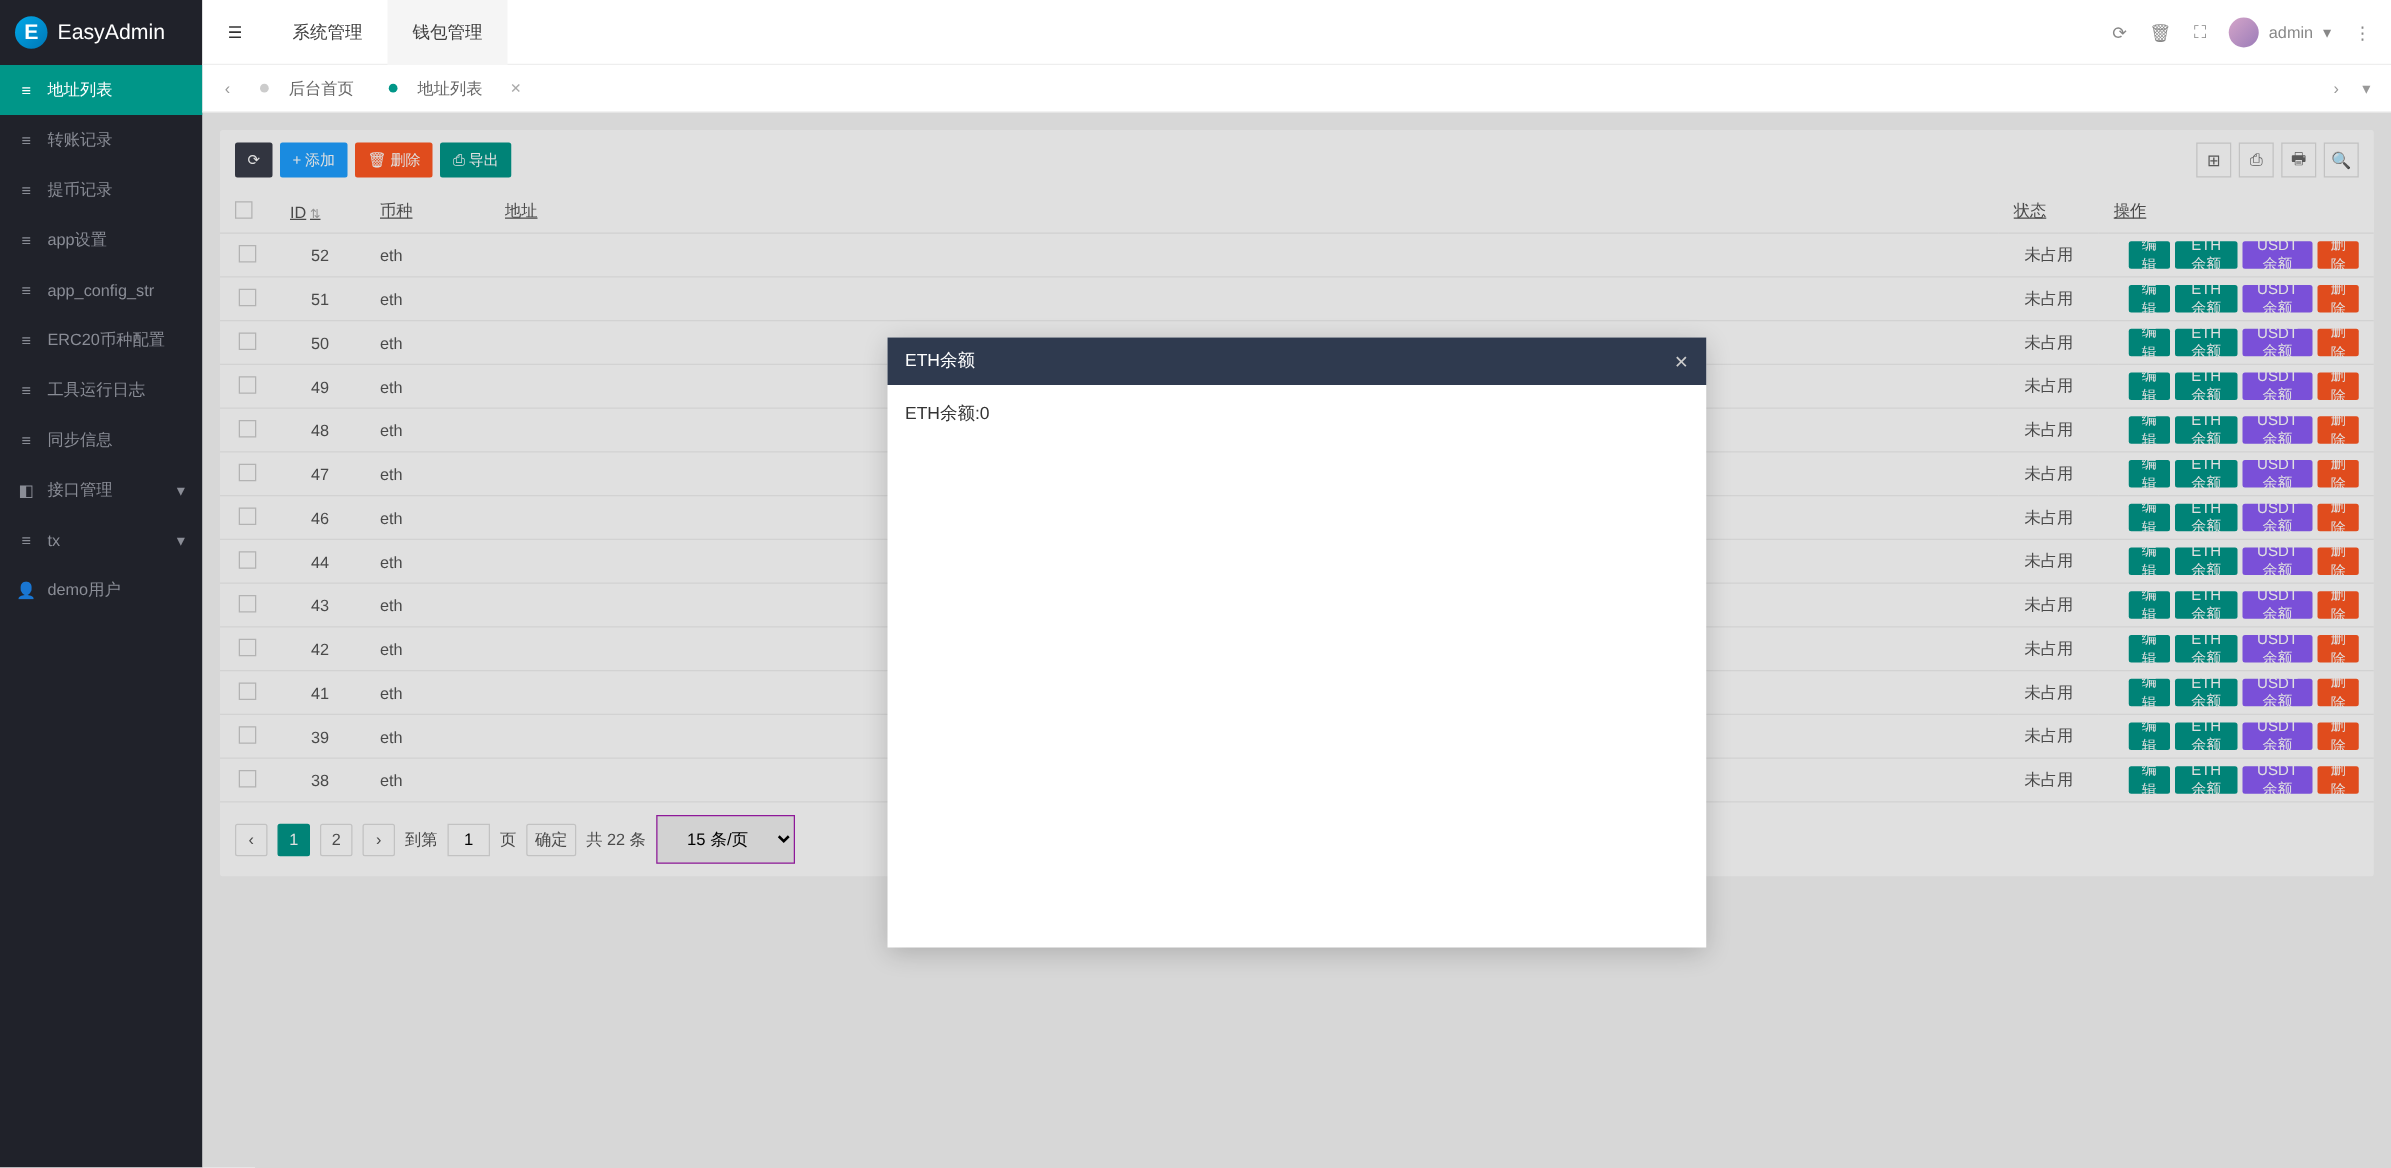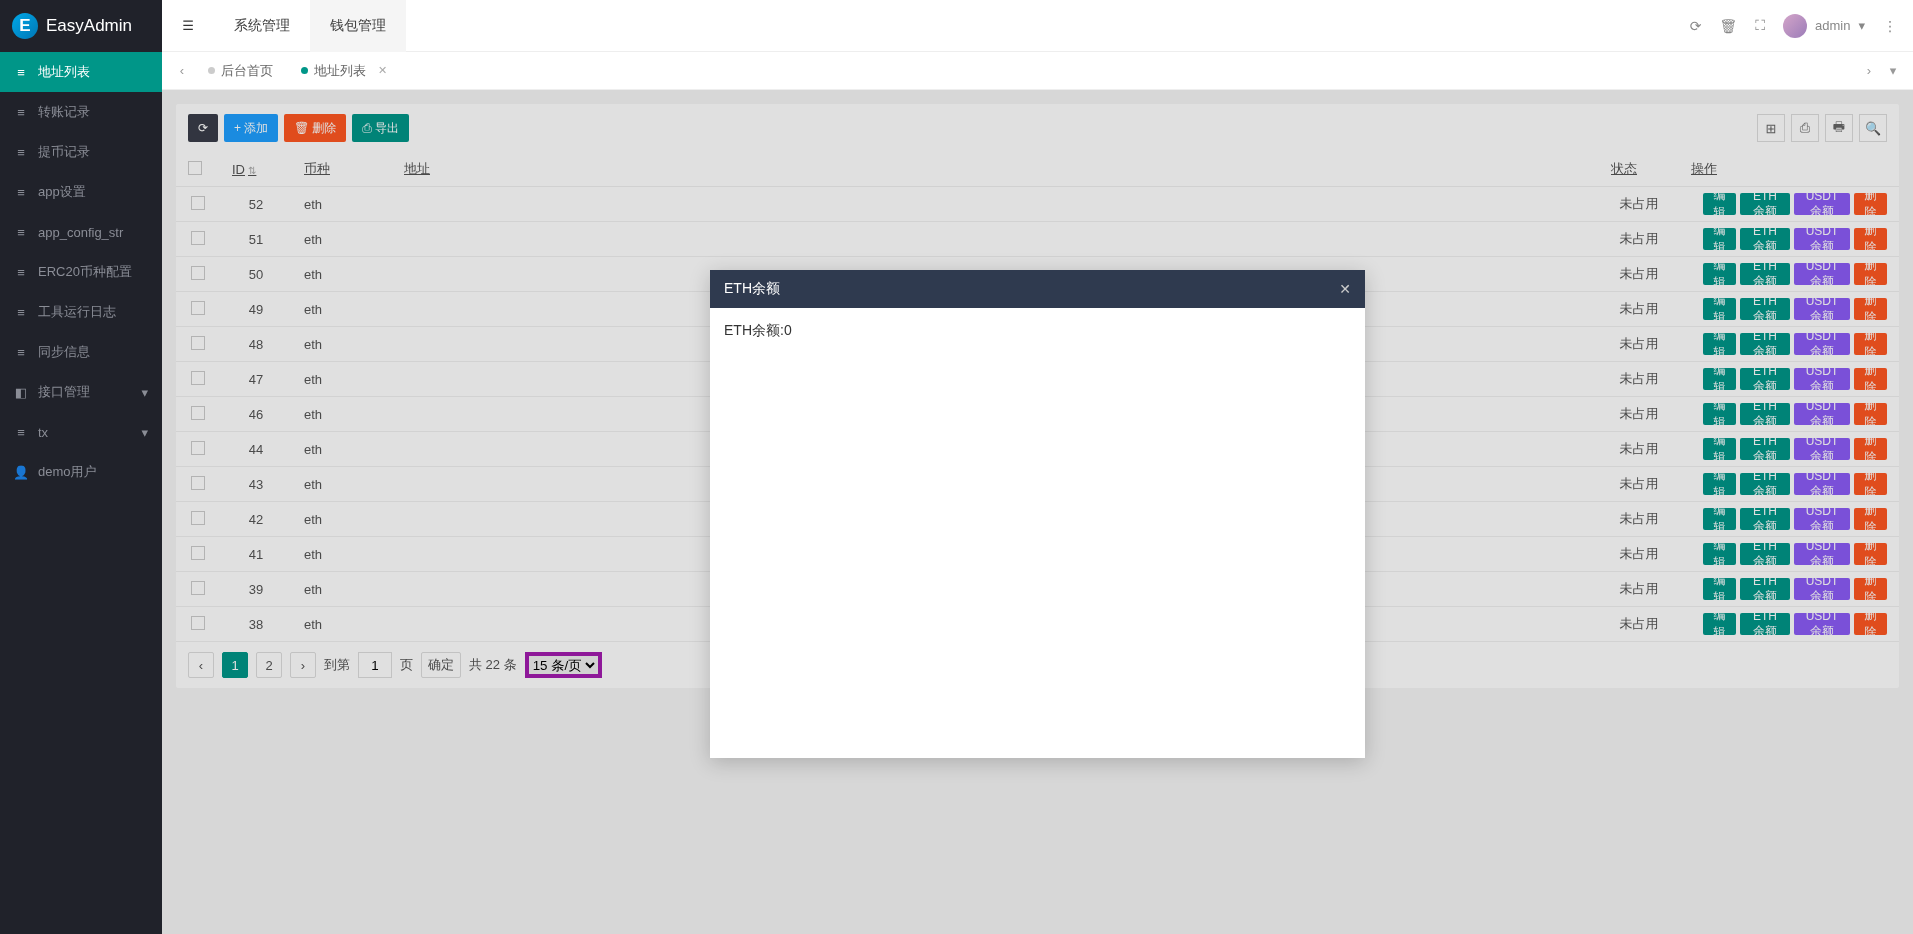--- a/index.html
+++ b/index.html
@@ -26,21 +26,21 @@
     .top-tab { padding: 0 20px; height: 68px; display: flex; align-items: center; cursor: pointer; color: #404040; font-size: 14px; }
     .top-tab.active { background: #f5f5f5; }
     .topbar-right { margin-left: auto; display: flex; align-items: center; padding-right: 16px; gap: 18px; color: #888; }
     .topbar-icon { cursor: pointer; font-size: 14px; }
     .user-info { display: flex; align-items: center; gap: 8px; cursor: pointer; }
     .avatar { width: 24px; height: 24px; border-radius: 50%; background: linear-gradient(135deg, #d4a5c9, #9b7cb8); }
     
     
     .tabs-bar { height: 38px; background: #fff; display: flex; align-items: center; border-bottom: 1px solid #eee; padding: 0 8px; }
     .tab-arrow { width: 24px; text-align: center; cursor: pointer; color: #999; }
-    .tab-item { display: flex; align-items: center; padding: 0 14px; height: 38px; cursor: pointer; font-size: 13px; color: #666; gap: 6px; justify-content: space-between; }
+    .tab-item { display: flex; align-items: center; padding: 0 14px; height: 38px; cursor: pointer; font-size: 13px; color: #666; gap: 16px; justify-content: space-between; }
     .tab-dot { width: 7px; height: 7px; border-radius: 50%; background: #ccc; }
     .tab-item.active .tab-dot { background: #009688; }
     .tab-close { margin-left: 6px; color: #aaa; font-size: 11px; }
     .tabs-right { margin-left: auto; display: flex; }
     
     
     .content { flex: 1; padding: 14px; position: relative; }
     .panel { background: #fff; border-radius: 2px; }
     
     
@@ -67,21 +67,21 @@
     .col-status { width: 80px; text-align: center; }
     .col-ops { width: 220px; text-align: center; }
     .ops-cell { display: flex; gap: 4px; justify-content: center; margin-left: 12px; }
     .sort-icon { color: #aaa; font-size: 10px; margin-left: 3px; }
     
     
     .pagination { display: flex; align-items: center; padding: 10px 12px; gap: 8px; color: #555; font-size: 13px; }
     .page-btn { min-width: 26px; height: 26px; display: inline-flex; align-items: center; justify-content: center; border: 1px solid #ddd; cursor: pointer; padding: 0 6px; background: #fff; border-radius: 2px; }
     .page-btn.active { background: #009688; color: #fff; border-color: #009688; }
     .page-input { width: 34px; height: 26px; border: 1px solid #ddd; text-align: center; }
-    .page-select { height: 26px; border: 4px solid #a21caf; padding: 0 0; }
+    .page-select { height: 39px; border: 1px solid #a21caf; padding: 0 20px; }
     
     
     .modal-overlay { position: absolute; inset: 0; background: rgba(0,0,0,0.12); display: flex; align-items: flex-start; justify-content: center; }
     .modal { width: 655px; margin-top: 180px; background: #fff; box-shadow: 0 4px 20px rgba(0,0,0,0.2); }
     .modal-header { background: #2f3a4f; color: #fff; padding: 10px 14px; display: flex; align-items: center; font-size: 14px; }
     .modal-close { margin-left: auto; cursor: pointer; color: #ccc; }
     .modal-body { padding: 14px; min-height: 450px; font-size: 14px; }
   </style>
 </head>
 <body>

